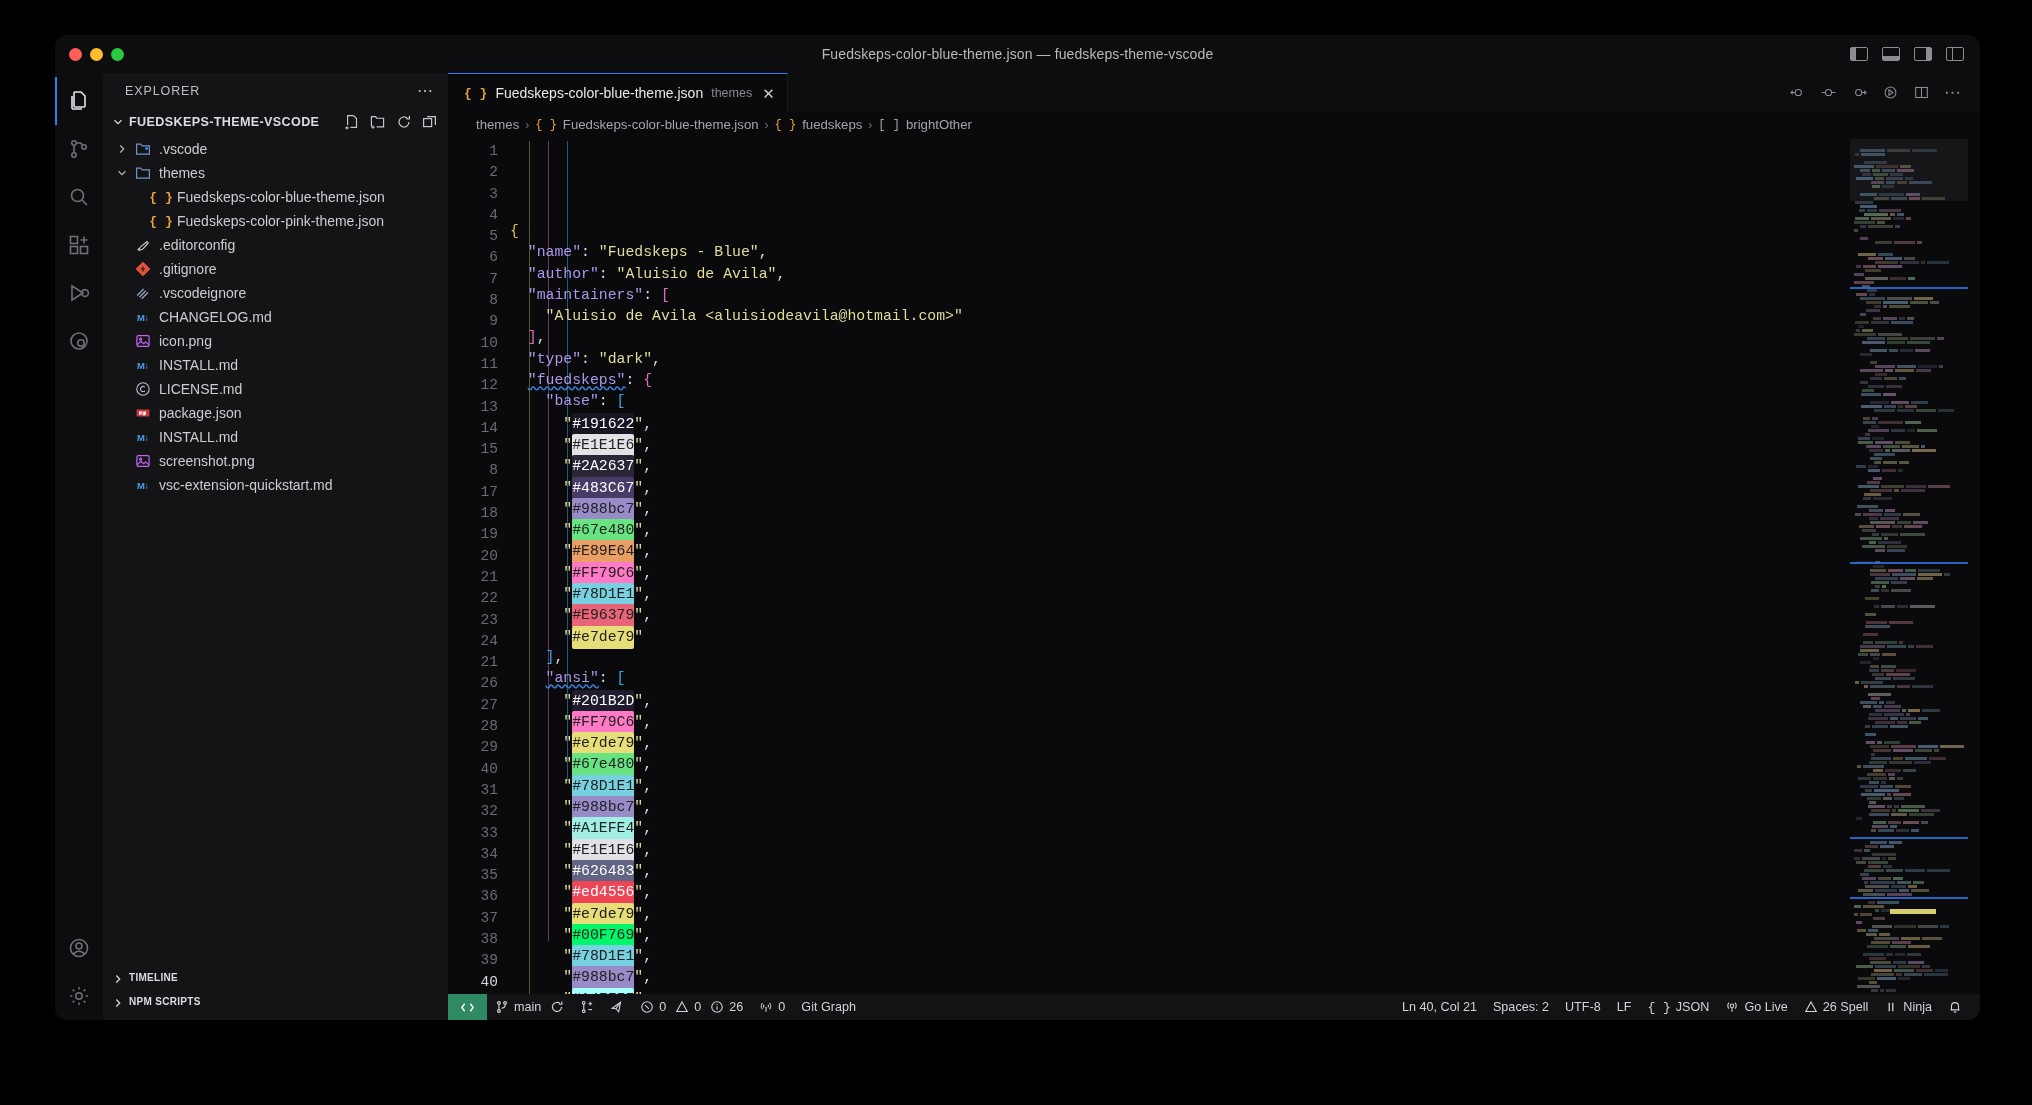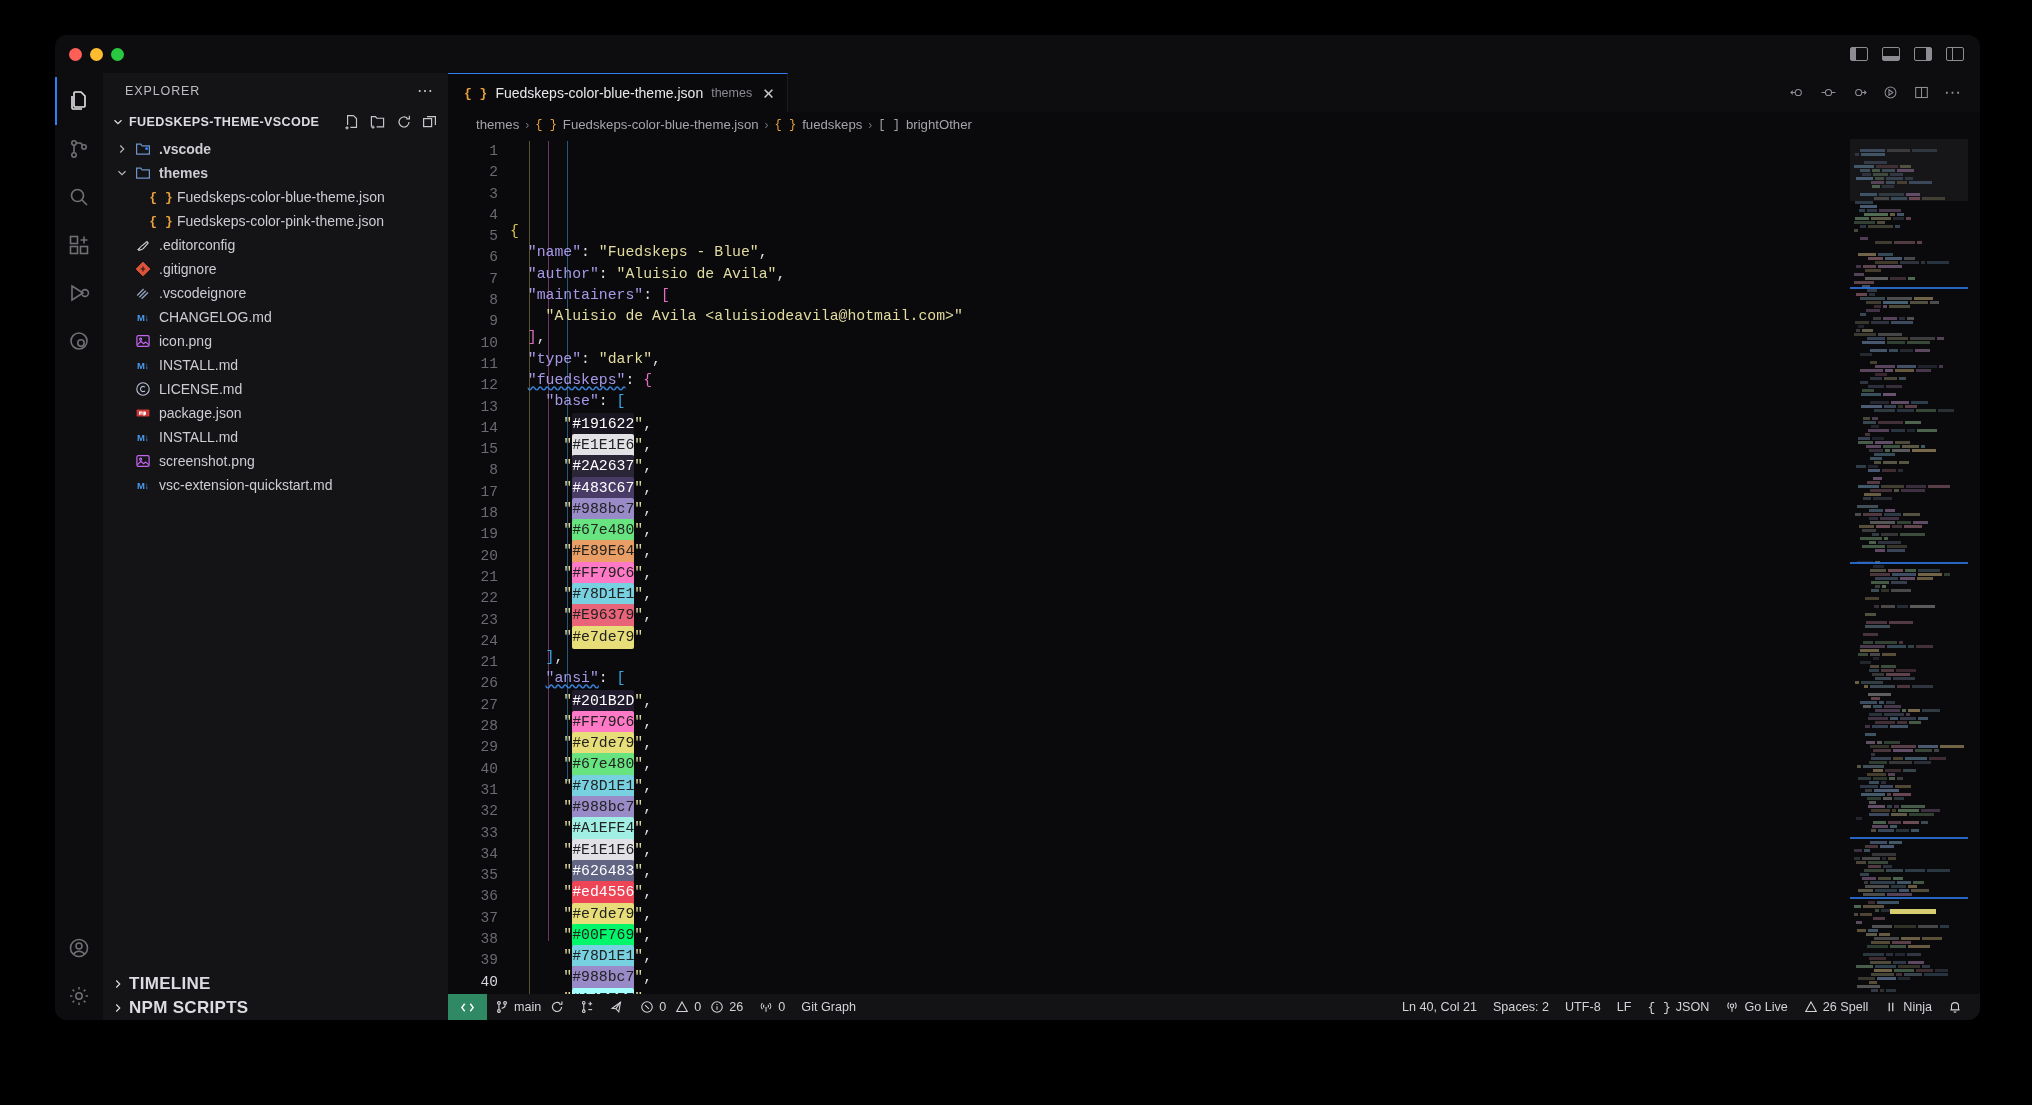--- a/index.html
+++ b/index.html
@@ -89,31 +89,31 @@
   .sb-section-head .actions svg { width: 16px; height: 16px; display:block; }
   .chev { width:14px; height:14px; flex:0 0 14px; display:block; }
   .tree { flex: 1 1 auto; overflow: hidden; padding-top: 2px; }
   .row {
     height: 24px; display: flex; align-items: center;
     font-size: 14px; color: #ccccd2; white-space: nowrap;
   }
   .row .ficon { width: 20px; flex:0 0 20px; display:flex; align-items:center; justify-content:center; margin-right: 6px; }
   .row .ficon svg { width: 16px; height: 16px; display:block; }
   .row .tx { overflow:hidden; text-overflow: ellipsis; }
-  .d1 { padding-left: 12px; font-weight: bold; }
+  .d1 { padding-left: 12px; }
   .d2 { padding-left: 30px; }
   .d3 { padding-left: 48px; }
   .braces { color: #e8a33d; font-size: 13px; font-family:"Liberation Mono", monospace; font-weight: bold; }
   .md-ic { color:#4a9ae8; font-size: 9.5px; font-weight: bold; font-family:"Liberation Sans", sans-serif; letter-spacing:-.3px;}
 
   .sb-foot { flex: 0 0 auto; }
   .panel-row {
-    height: 24px; display:flex; align-items:center; gap:4px;
+    height: 24px; display:flex; gap:4px;
     padding-left: 8px;
-    font-size: 17px; font-weight: bold; color: #dcdce2; letter-spacing:.3px;
+    font-size: 10px; font-weight: bold; color: #dcdce2; letter-spacing:.3px;
   }
 
   
   .editor { flex: 1 1 auto; display:flex; flex-direction: column; min-width:0; background:#0a0a0c; }
   .tabsrow { height: 39px; flex:0 0 39px; display:flex; background:#0d0d0f; position: relative; }
   .tab {
     display:flex; align-items:center; gap:8px; padding: 0 12px 0 16px;
     background:#0a0a0c; border-top: 1.6px solid #2f7ff5; border-right:1px solid #1d1d21;
     font-size: 14px; color:#e8e8ec;
   }
@@ -192,20 +192,21 @@
 
 <div class="desktop">
   <div class="window">
 
     <div class="titlebar">
       <div class="traffic">
         <div class="tl red"></div>
         <div class="tl yellow"></div>
         <div class="tl green"></div>
       </div>
+      <div class="win-title">Fuedskeps-color-blue-theme.json — fuedskeps-theme-vscode</div>
       <div class="layout-icons">
         <div class="lay-ic left"></div>
         <div class="lay-ic bottom"></div>
         <div class="lay-ic right"></div>
         <div class="lay-ic grid"></div>
       </div>
     </div>
 
     <div class="wbody">
 

